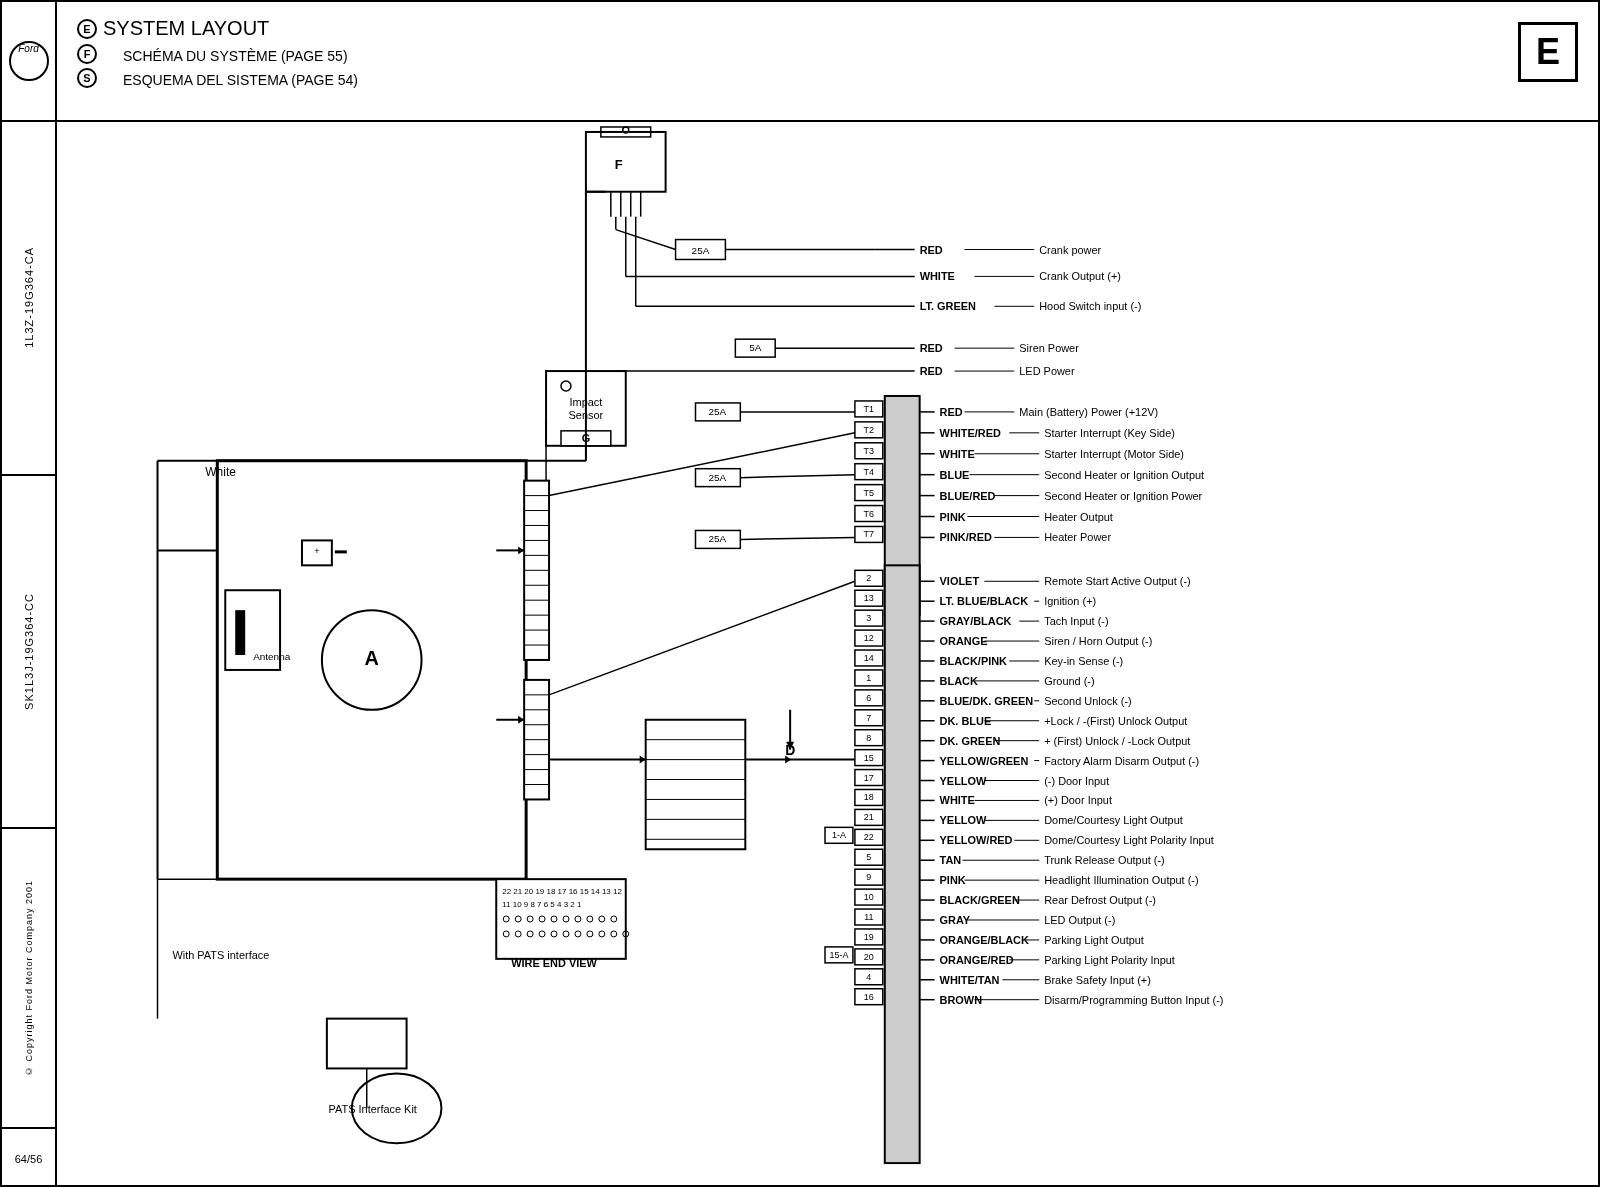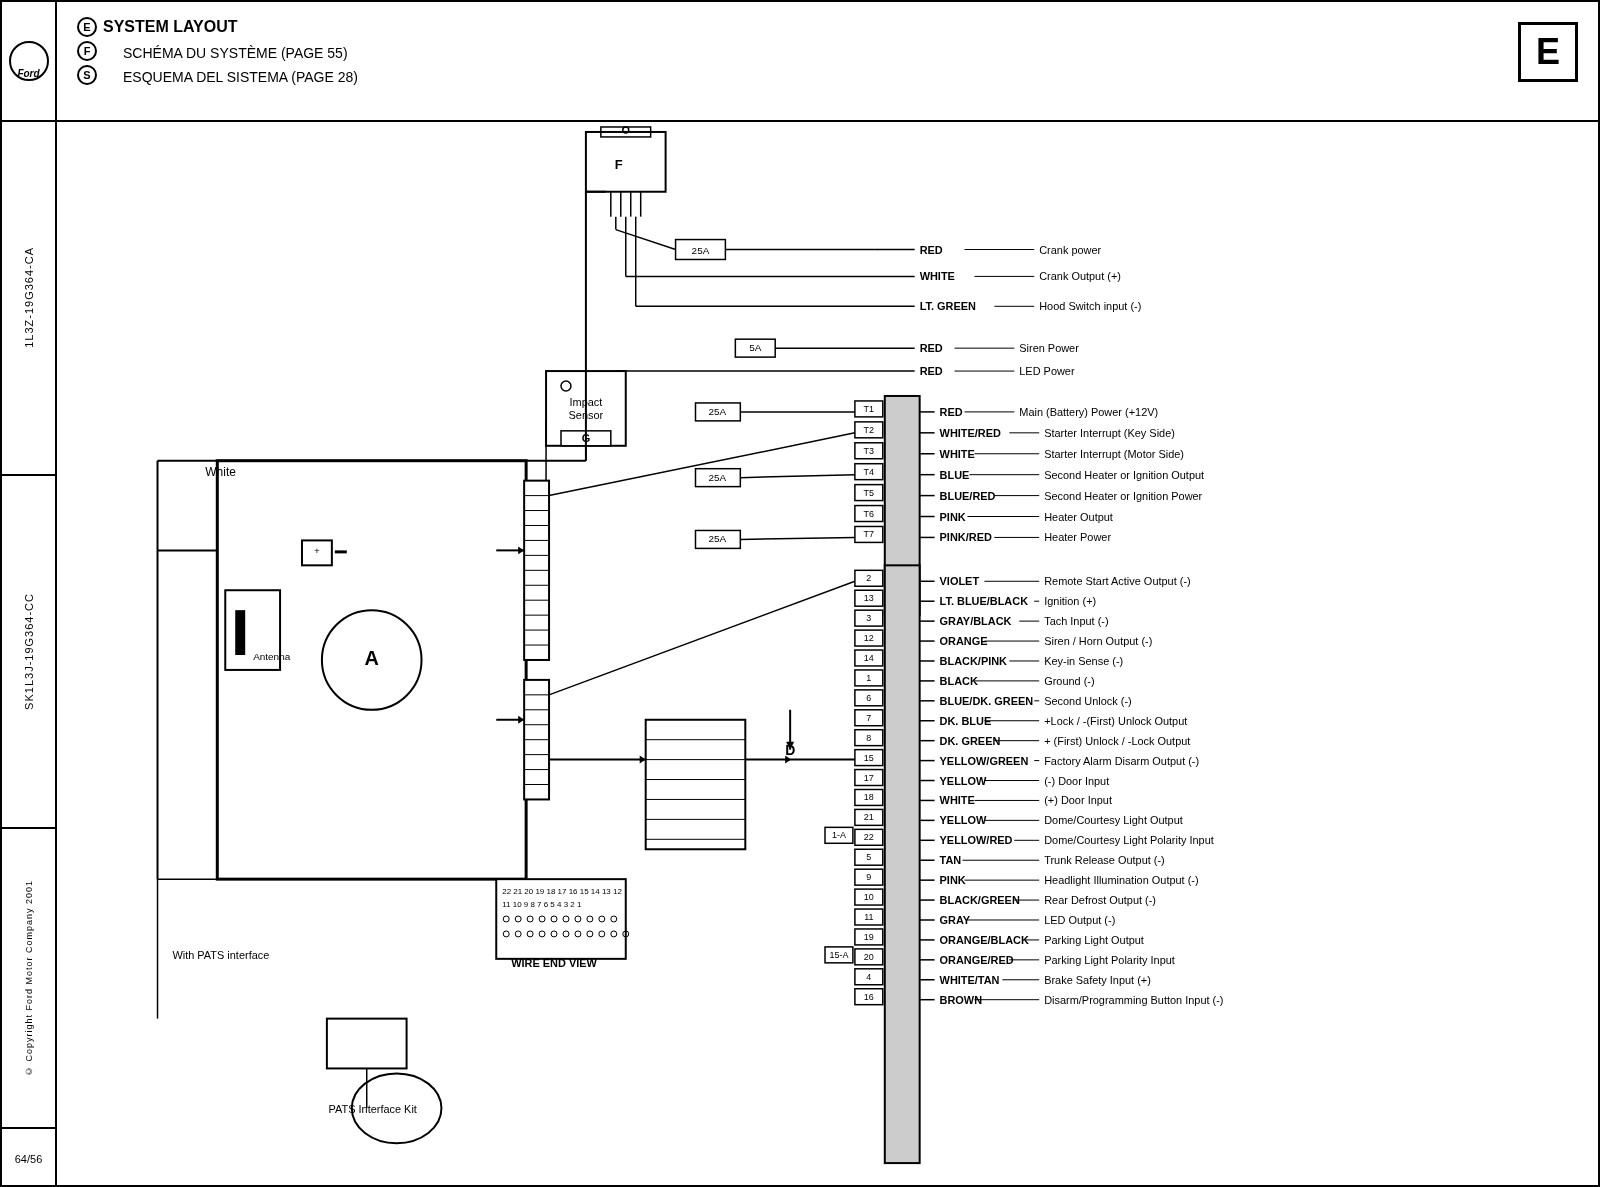--- a/index.html
+++ b/index.html
@@ -40,24 +40,24 @@
       align-items: center;
       justify-content: center;
     }
 
     .ford-logo {
       width: 40px;
       height: 40px;
       border: 2px solid #000;
       border-radius: 50%;
       display: flex;
-      align-items: flex-end;
+      align-items: flex-start;
       justify-content: center;
       font-style: italic;
-      font-weight: bold;
+      font-weight: normal;
       font-size: 14px;
     }
 
     .sidebar-mid1 {
       flex: 1;
       border-bottom: 2px solid #000;
       display: flex;
       align-items: center;
       justify-content: center;
     }
@@ -101,22 +101,22 @@
       position: absolute;
       left: 55px;
       top: 0;
       right: 0;
       height: 120px;
       border-bottom: 2px solid #000;
       padding: 15px 20px;
     }
 
     .header-title {
-      font-size: 16px;
-      font-weight: bold;
+      font-size: 20px;
+      font-weight: normal;
     }
 
     .header-sub {
       font-size: 14px;
       margin-top: 4px;
       margin-left: 20px;
     }
 
     .header-letter {
       position: absolute;
@@ -182,21 +182,21 @@
         <div style="display:flex; align-items:center; gap:6px;">
           <span style="border:2px solid #000; border-radius:50%; width:20px; height:20px; display:inline-flex; align-items:center; justify-content:center; font-size:11px; font-weight:bold;">E</span>
           <span class="header-title">SYSTEM LAYOUT</span>
         </div>
         <div style="display:flex; align-items:center; gap:6px;">
           <span style="border:2px solid #000; border-radius:50%; width:20px; height:20px; display:inline-flex; align-items:center; justify-content:center; font-size:11px; font-weight:bold;">F</span>
           <span class="header-sub">SCHÉMA DU SYSTÈME (PAGE 55)</span>
         </div>
         <div style="display:flex; align-items:center; gap:6px;">
           <span style="border:2px solid #000; border-radius:50%; width:20px; height:20px; display:inline-flex; align-items:center; justify-content:center; font-size:11px; font-weight:bold;">S</span>
-          <span class="header-sub">ESQUEMA DEL SISTEMA (PAGE 28)</span>
+          <span class="header-sub">ESQUEMA DEL SISTEMA (PAGE 54)</span>
         </div>
       </div>
     </div>
     <div class="header-letter">
       <span>E</span>
     </div>
   </div>
 
   <div class="diagram-area">
     <svg class="diagram-svg" viewBox="0 0 1545 1067" xmlns="http://www.w3.org/2000/svg">

